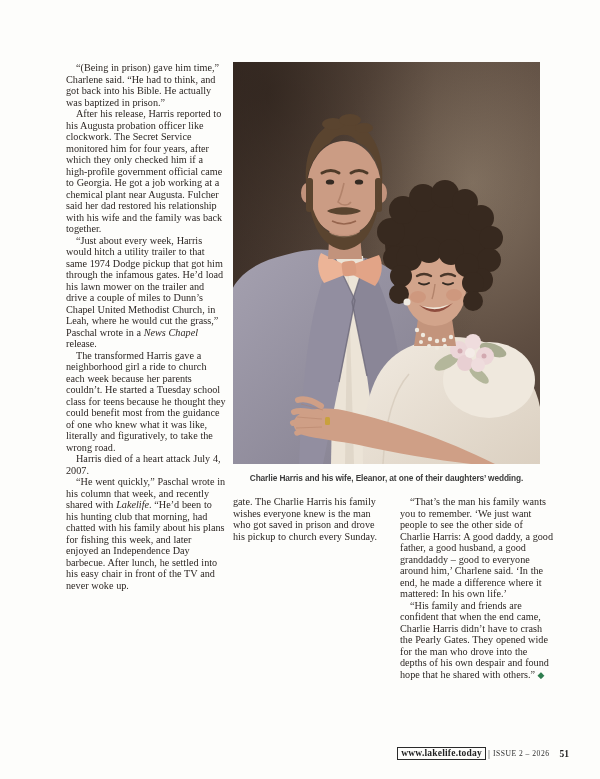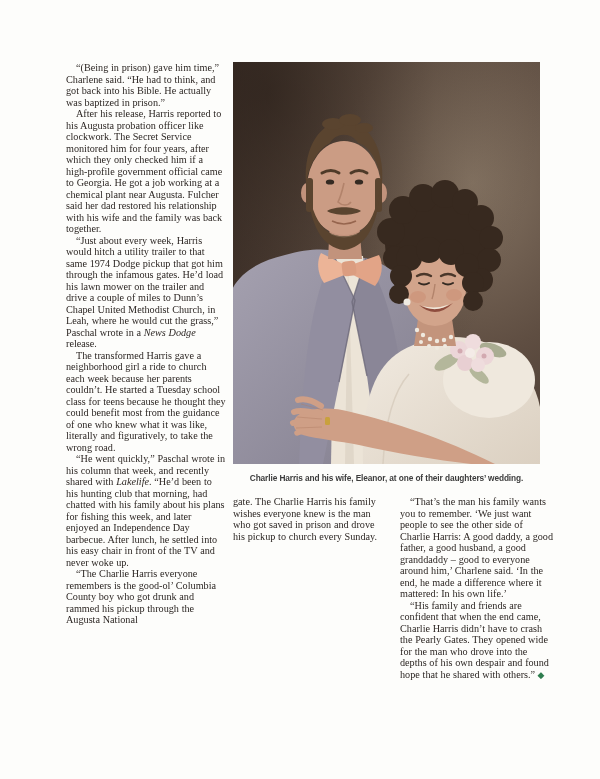--- a/index.html
+++ b/index.html
@@ -31,24 +31,24 @@
 </head>
 <body>
 
 <div class="page">
 
   <div class="content">
 
     <div class="col-left">
         <p class="indent"><span>“(Being in prison) gave him time,” Charlene said. “He had to think, and got back into his Bible. He actually was baptized in prison.”</span></p>
         <p class="indent"><span>After his release, Harris reported to his Augusta probation officer like clockwork. The Secret Service monitored him for four years, after which they only checked him if a high-profile government official came to Georgia. He got a job working at a chemical plant near Augusta. Fulcher said her dad restored his relationship with his wife and the family was back together.</span></p>
-        <p class="indent"><span>“Just about every week, Harris would hitch a utility trailer to that same 1974 Dodge pickup that got him through the infamous gates. He’d load his lawn mower on the trailer and drive a couple of miles to Dunn’s Chapel United Methodist Church, in Leah, where he would cut the grass,” Paschal wrote in a </span><span class="it">News Dodge</span><span> release.</span></p>
+        <p class="indent"><span>“Just about every week, Harris would hitch a utility trailer to that same 1974 Dodge pickup that got him through the infamous gates. He’d load his lawn mower on the trailer and drive a couple of miles to Dunn’s Chapel United Methodist Church, in Leah, where he would cut the grass,” Paschal wrote in a </span><span class="it">News Chapel</span><span> release.</span></p>
         <p class="indent"><span>The transformed Harris gave a neighborhood girl a ride to church each week because her parents couldn’t. He started a Tuesday school class for teens because he thought they could benefit most from the guidance of one who knew what it was like, literally and figuratively, to take the wrong road.</span></p>
+        <p class="indent"><span>Harris died of a heart attack July 4, 2007.</span></p>
         <p class="indent"><span>“He went quickly,” Paschal wrote in his column that week, and recently shared with </span><span class="it">Lakelife</span><span>. “He’d been to his hunting club that morning, had chatted with his family about his plans for fishing this week, and later enjoyed an Independence Day barbecue. After lunch, he settled into his easy chair in front of the TV and never woke up.</span></p>
-        <p class="indent"><span>“The Charlie Harris everyone remembers is the good-ol’ Columbia County boy who got drunk and rammed his pickup through the Augusta National</span></p>
       </div>
 
     <div class="right-zone">
 
       <div class="photo-frame">
         <svg viewBox="0 0 307 402" width="307" height="402" preserveAspectRatio="none">
           <defs>
             <radialGradient id="bg" cx="0.78" cy="0.30" r="0.95">
               <stop offset="0" stop-color="#847362"></stop>
               <stop offset="0.45" stop-color="#5f4e42"></stop>
@@ -197,14 +197,20 @@
           </div>
         <div class="col">
             <p class="indent"><span>“That’s the man his family wants you to remember. ‘We just want people to see the other side of Charlie Harris: A good daddy, a good father, a good husband, a good granddaddy – good to everyone around him,’ Charlene said. ‘In the end, he made a difference where it mattered: In his own life.’</span></p>
             <p class="indent"><span>“His family and friends are confident that when the end came, Charlie Harris didn’t have to crash the Pearly Gates. They opened wide for the man who drove into the depths of his own despair and found hope that he shared with others.”</span><span class="accent"> ◆</span></p>
           </div>
       </div>
 
     </div>
   </div>
 
+  <div class="footer">
+    <span class="site-badge">www.lakelife.today</span>
+    <span class="footer-sep">|</span>
+    <span class="issue-label">ISSUE 2 – 2026</span>
+    <span class="page-number">51</span>
+  </div>
 
 </div>
 
 </body></html>

